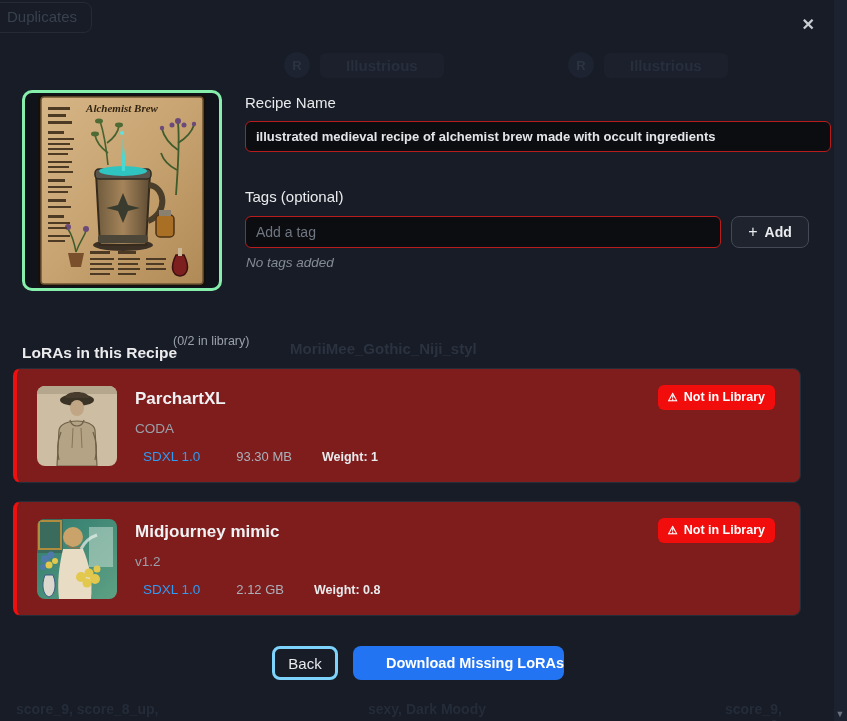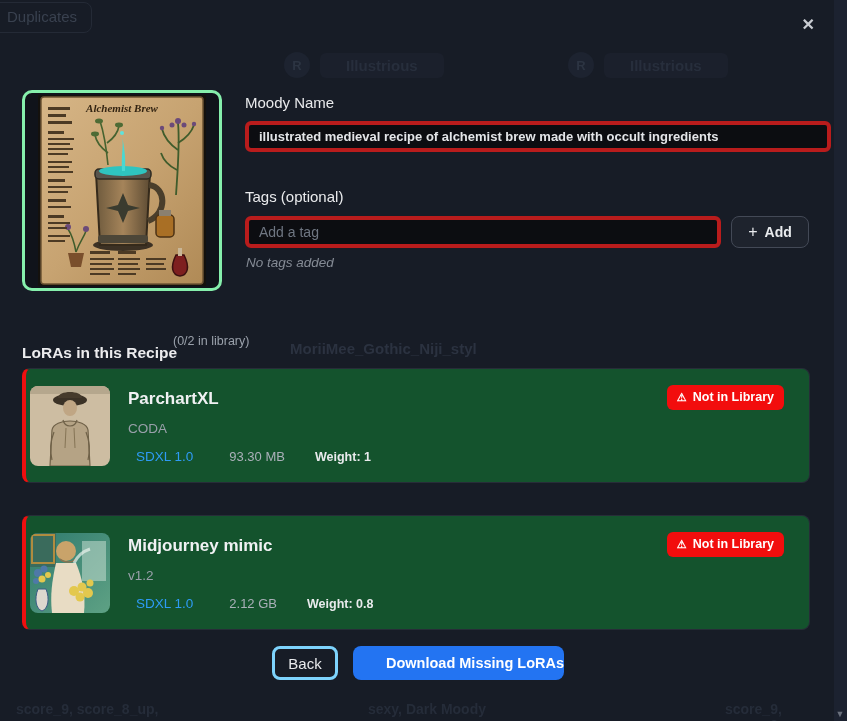--- a/index.html
+++ b/index.html
@@ -42,21 +42,21 @@
     background:#10131a; border:3px solid #86efac; border-radius:10px;
     display:flex; align-items:center; justify-content:center;
   }
 
   .form-col{ position:absolute; left:245px; }
   .field-label{ font-size:15px; color:#e9eaec; }
   .lbl-recipe{ top:94px; }
   .lbl-tags{ top:188px; }
 
   .text-input{
-    background:#0c0d11; border:4px solid #b91c1c; border-radius:6px;
+    background:#0c0d11; border:1px solid #b91c1c; border-radius:6px;
     color:#e3e5e8; font-weight:700; font-size:13px;
     font-family:"Liberation Sans", sans-serif;
     padding:0 10px; outline:none;
   }
   .recipe-input{ position:absolute; top:121px; left:245px; width:586px; height:31px; }
   .tag-input{ position:absolute; top:216px; left:245px; width:476px; height:32px; font-weight:400; font-size:14px;}
   .tag-input::placeholder{ color:#6f7682; font-weight:400; }
 
   .add-btn{
     position:absolute; top:216px; left:731px; width:78px; height:32px;
@@ -65,26 +65,26 @@
     display:flex; align-items:center; justify-content:center; gap:7px; cursor:pointer;
   }
   .add-btn .plus{ font-size:16px; font-weight:400; margin-top:-1px; }
 
   .no-tags{ position:absolute; top:255px; left:246px; font-style:italic; font-size:13.5px; color:#858b95; }
 
   .loras-heading{ position:absolute; top:344px; left:22px; font-size:15.5px; font-weight:700; color:#ececee; }
   .loras-count{ position:absolute; top:334px; left:173px; font-size:12.5px; color:#9aa1ab; }
 
   .lora-card{
-    position:absolute; left:22px; width:788px; height:115px;
-    background:#14532d; border:1px solid #272d38; border-left:4px solid #ee0f0f;
-    border-radius:8px; display:flex; align-items:center; padding-left:4px;
+    position:absolute; left:13px; width:788px; height:115px;
+    background:#7f1d1d; border:1px solid #272d38; border-left:4px solid #ee0f0f;
+    border-radius:8px; display:flex; align-items:center; padding-left:20px;
   }
   .lora-card.c1{ top:368px; }
-  .lora-card.c2{ top:501px;margin-top:14px; }
+  .lora-card.c2{ top:501px; }
   .lora-thumb{
     width:80px; height:80px; border-radius:8px; overflow:hidden; flex:0 0 80px;
   }
   .lora-info{ margin-left:18px; padding-top:2px; }
   .lora-name{ font-size:17px; font-weight:700; color:#f0f1f3; }
   .lora-version{ font-size:13.5px; color:#99a0aa; margin-top:12px; }
   .lora-meta{ display:flex; align-items:baseline; margin-top:13px; padding-left:8px; }
   .lora-base{ font-size:13.5px; color:#2e9bf5; }
   .lora-size{ font-size:13px; color:#aab0b9; margin-left:36px; }
   .lora-weight{ font-size:12.5px; font-weight:700; color:#e8eaec; margin-left:30px; }
@@ -240,21 +240,21 @@
         <rect x="108" y="173" width="20" height="2"></rect>
         <rect x="10" y="120" width="16" height="3"></rect>
           <rect x="10" y="127" width="22" height="2"></rect>
         <rect x="10" y="132" width="19" height="2"></rect>
           <rect x="10" y="140" width="22" height="2"></rect>
         <rect x="10" y="145" width="17" height="2"></rect>
       </g>
     </svg>
   </div>
 
-  <label class="form-col field-label lbl-recipe">Moody Name</label>
+  <label class="form-col field-label lbl-recipe">Recipe Name</label>
   <input class="text-input recipe-input" type="text" value="illustrated medieval recipe of alchemist brew made with occult ingredients" style="">
 
   <label class="form-col field-label lbl-tags">Tags (optional)</label>
   <input class="text-input tag-input" type="text" placeholder="Add a tag" style="">
   <button class="add-btn">
     <span class="plus">+</span>
     <span>Add</span>
   </button>
   <div class="no-tags">No tags added</div>
 

